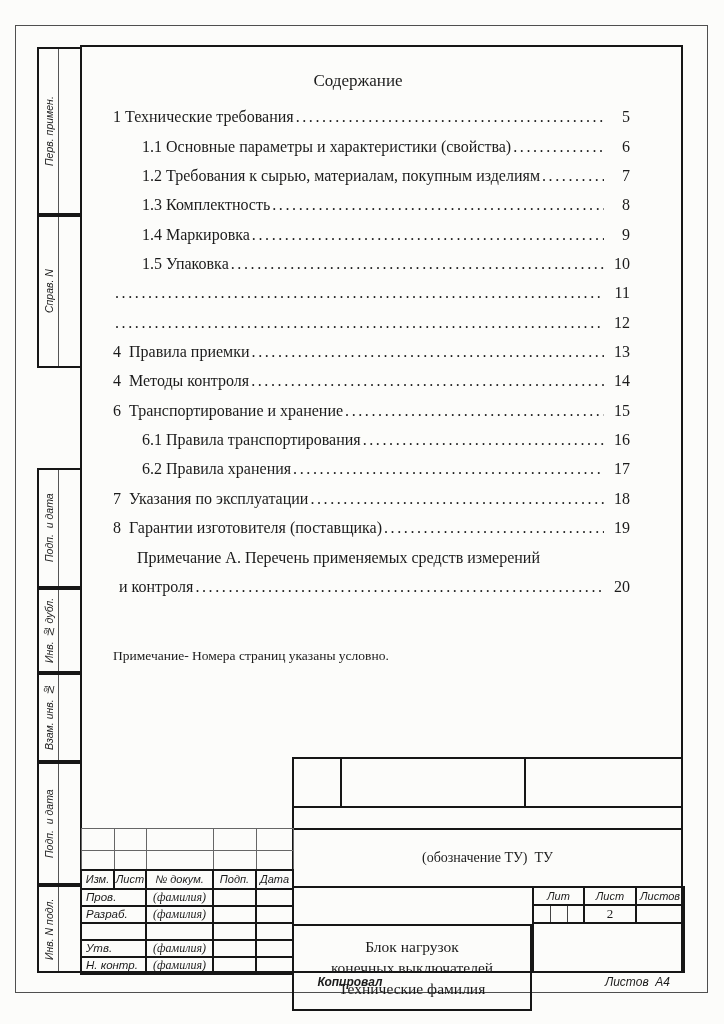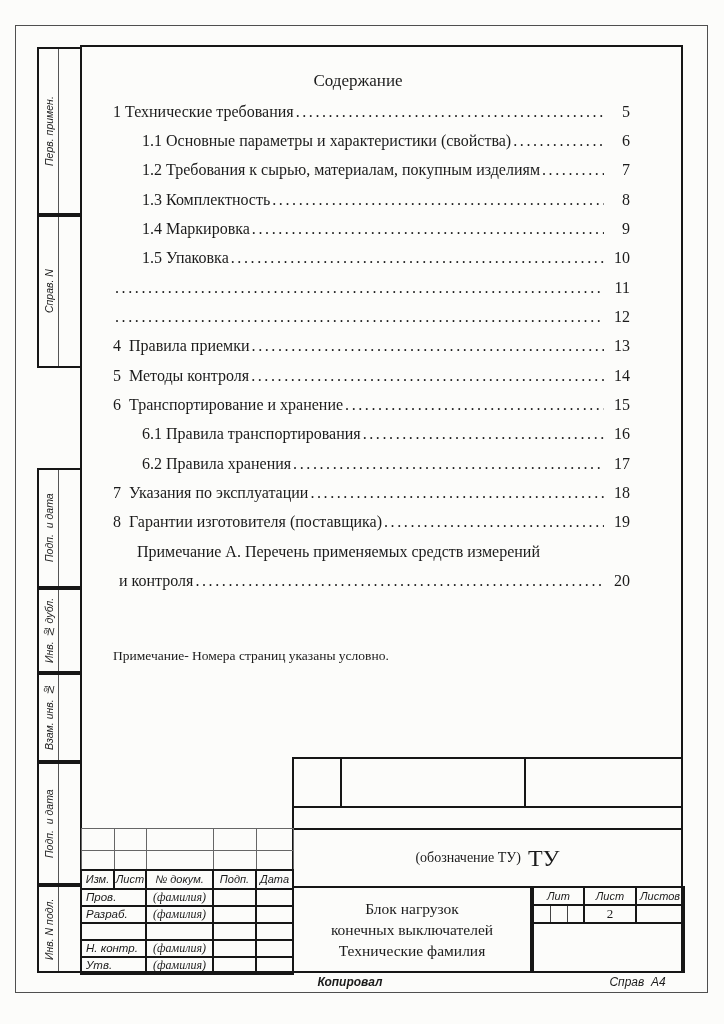--- a/index.html
+++ b/index.html
@@ -13,55 +13,55 @@
   .side-box{left:37px;width:45px;border:2px solid #161616;}
   .side-box::after{content:"";position:absolute;top:0;bottom:0;left:19px;width:1px;background:#555;}
   .vlabel{position:absolute;left:0;top:0;width:20px;height:100%;
           display:flex;align-items:center;justify-content:center;
           writing-mode:vertical-rl;transform:rotate(180deg);
           font:italic 10.5px "Liberation Sans",sans-serif;color:#222;white-space:pre;}
 
   
   .toc-title{left:80px;top:71px;width:556px;text-align:center;font-size:17px;}
   .toc{left:113px;top:97px;width:517px;}
-  .toc-row{display:flex;align-items:center;height:29.35px;font-size:16px;white-space:pre;}
+  .toc-row{display:flex;align-items:flex-end;height:29.35px;font-size:16px;white-space:pre;}
   .toc-label{flex:0 0 auto;}
   .leader{flex:1 1 auto;overflow:hidden;white-space:nowrap;min-width:0;margin:0 2px;}
   .leader::after{content:".........................................................................................................................................";letter-spacing:2.6px;}
   .toc-row.no-leader .leader::after{content:"";}
   .toc-row.gap .leader{padding-right:16px;}
   .toc-page{flex:0 0 auto;min-width:24px;text-align:right;}
   .ind-sub{padding-left:29px;}
   .ind-note{padding-left:24px;}
   .ind-cont{padding-left:6px;}
   .note-line{left:113px;top:648px;font-size:13.5px;}
 
   
   .tb-box{border:2px solid #161616;}
   .boxA{left:292px;top:757px;width:391px;height:51px;}
   .boxA .d1{position:absolute;top:0;bottom:0;left:46px;width:2px;background:#161616;}
   .boxA .d2{position:absolute;top:0;bottom:0;left:230px;width:2px;background:#161616;}
   .stripB{left:292px;top:806px;width:391px;height:24px;}
   .desig{left:292px;top:828px;width:391px;height:60px;display:flex;align-items:center;justify-content:center;gap:7px;}
   .desig-label{font-size:14px;}
-  .desig-value{font-size:24px;}
+  .desig-value{font-size:14px;}
 
   table{border-collapse:collapse;table-layout:fixed;}
   td{padding:0;overflow:hidden;border:2px solid #161616;font-size:11px;text-align:center;vertical-align:middle;}
   .ltable{left:80px;top:828px;}
   .ltable td.thin{border:1px solid #666;}
   .gost{font:italic 11px "Liberation Sans",sans-serif;white-space:pre;}
   .gost12{font:italic 11.5px "Liberation Sans",sans-serif;white-space:pre;}
   td.role{text-align:left;padding-left:4px;}
   td.fam{text-align:left;padding-left:6px;font:italic 12px "Liberation Serif",serif;}
   .littable{left:532px;top:886px;}
   .littable td.sub{border:1px solid #444;border-top:2px solid #161616;border-bottom:2px solid #161616;}
   .littable td.subl{border-left:2px solid #161616;}
   td.sheetval{font-family:"Liberation Serif",serif;font-size:13px;}
-  .name-cell{left:292px;top:886px;width:240px;height:87px;display:flex;flex-direction:column;
+  .name-cell{left:292px;top:924px;width:240px;height:87px;display:flex;flex-direction:column;
              align-items:center;justify-content:center;font-size:15.5px;line-height:21px;text-align:center;}
   .foot{font:italic 12px "Liberation Sans",sans-serif;white-space:pre;}
   .foot-copy{left:280px;top:975px;width:140px;text-align:center;font-weight:bold;}
   .foot-format{left:595px;top:975px;width:85px;text-align:center;}
 </style>
 </head>
 <body>
 
 <div class="page">
 
@@ -95,21 +95,21 @@
   <div class="abs toc">
     <div class="toc-row"><span class="toc-label">1 Технические требования</span><span class="leader"></span><span class="toc-page">5</span></div>
     <div class="toc-row ind-sub"><span class="toc-label">1.1 Основные параметры и характеристики (свойства)</span><span class="leader"></span><span class="toc-page">6</span></div>
     <div class="toc-row ind-sub"><span class="toc-label">1.2 Требования к сырью, материалам, покупным изделиям</span><span class="leader"></span><span class="toc-page">7</span></div>
     <div class="toc-row ind-sub"><span class="toc-label">1.3 Комплектность</span><span class="leader"></span><span class="toc-page">8</span></div>
     <div class="toc-row ind-sub"><span class="toc-label">1.4 Маркировка</span><span class="leader"></span><span class="toc-page">9</span></div>
     <div class="toc-row ind-sub"><span class="toc-label">1.5 Упаковка</span><span class="leader"></span><span class="toc-page">10</span></div>
     <div class="toc-row"><span class="leader"></span><span class="toc-page">11</span></div>
     <div class="toc-row"><span class="leader"></span><span class="toc-page">12</span></div>
     <div class="toc-row"><span class="toc-label">4  Правила приемки</span><span class="leader"></span><span class="toc-page">13</span></div>
-    <div class="toc-row"><span class="toc-label">5  Методы контроля</span><span class="leader"></span><span class="toc-page">14</span></div>
+    <div class="toc-row"><span class="toc-label">4  Методы контроля</span><span class="leader"></span><span class="toc-page">14</span></div>
     <div class="toc-row"><span class="toc-label">6  Транспортирование и хранение</span><span class="leader"></span><span class="toc-page">15</span></div>
     <div class="toc-row ind-sub"><span class="toc-label">6.1 Правила транспортирования</span><span class="leader"></span><span class="toc-page">16</span></div>
     <div class="toc-row ind-sub"><span class="toc-label">6.2 Правила хранения</span><span class="leader"></span><span class="toc-page">17</span></div>
     <div class="toc-row gap"><span class="toc-label">7  Указания по эксплуатации</span><span class="leader"></span><span class="toc-page">18</span></div>
     <div class="toc-row gap"><span class="toc-label">8  Гарантии изготовителя (поставщика)</span><span class="leader"></span><span class="toc-page">19</span></div>
     <div class="toc-row no-leader ind-note"><span class="toc-label">Примечание А. Перечень применяемых средств измерений</span><span class="leader"></span><span class="toc-page"></span></div>
     <div class="toc-row ind-cont"><span class="toc-label">и контроля</span><span class="leader"></span><span class="toc-page">20</span></div>
   </div>
 
   <div class="abs note-line">Примечание- Номера страниц указаны условно.</div>
@@ -167,27 +167,27 @@
           <td></td>
           <td></td>
     </tr>
     <tr style="height:17px">
       <td colspan="2" class="gost12 role"></td>
       <td class="fam"></td>
           <td></td>
           <td></td>
     </tr>
     <tr style="height:17px">
+      <td colspan="2" class="gost12 role">Утв.</td>
+      <td class="fam">(фамилия)</td>
+          <td></td>
+          <td></td>
+    </tr>
+    <tr style="height:17px">
       <td colspan="2" class="gost12 role">Н. контр.</td>
-      <td class="fam">(фамилия)</td>
-          <td></td>
-          <td></td>
-    </tr>
-    <tr style="height:17px">
-      <td colspan="2" class="gost12 role">Утв.</td>
       <td class="fam">(фамилия)</td>
           <td></td>
           <td></td>
     </tr>
   </tbody>
     </table>
 
   <div class="abs tb-box name-cell">
     <div>Блок нагрузок</div>
     <div>конечных выключателей</div>
@@ -215,15 +215,15 @@
       <td class="sheetval">2</td>
       <td></td>
     </tr>
     <tr style="height:49px">
           <td colspan="5"></td>
         </tr>
   </tbody>
     </table>
 
   <div class="abs foot foot-copy">Копировал</div>
-  <div class="abs foot foot-format">Справ  А4</div>
+  <div class="abs foot foot-format">Листов  А4</div>
 
 </div>
 
 </body></html>

